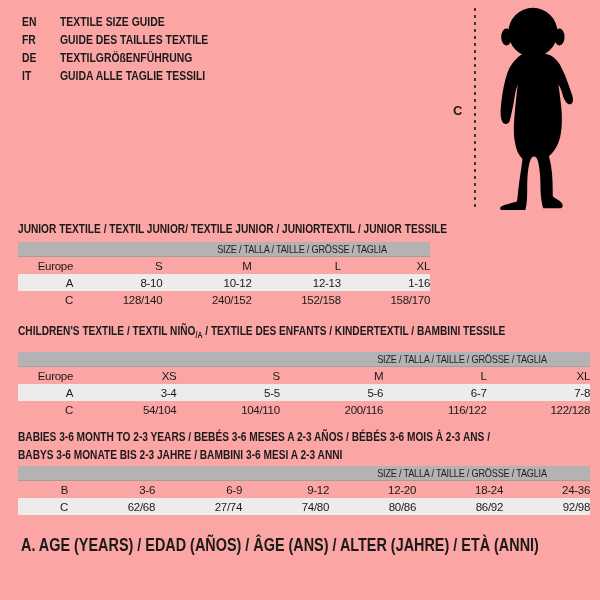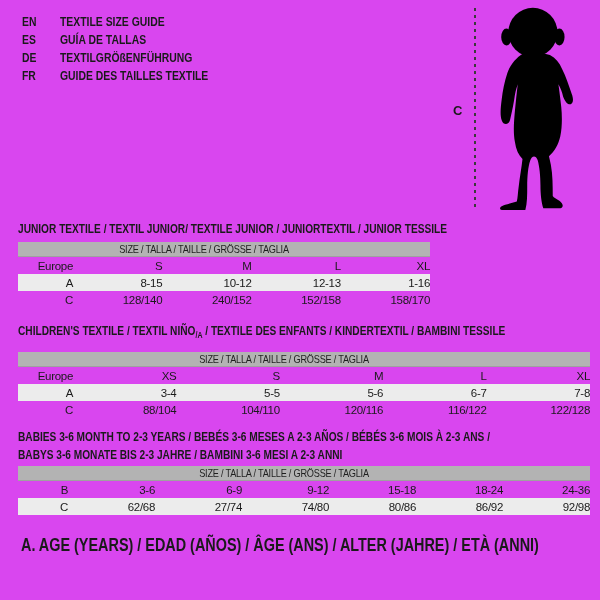--- a/index.html
+++ b/index.html
@@ -1,17 +1,17 @@
 <!DOCTYPE html>
 <html><head>
 <meta charset="utf-8">
 <style>
   html,body { margin:0; padding:0; background:#ffffff; }
   .canvas {
-    position:relative; width:600px; height:600px; background:#d946ef;
+    position:relative; width:600px; height:600px; background:#fca5a5;
     font-family:"Liberation Sans", sans-serif; color:#1a1a1a; overflow:hidden;
   }
   .cond { display:inline-block; transform:scaleX(0.80); transform-origin:0 50%; white-space:nowrap; }
 
   
   .lang-list { position:absolute; left:22px; top:13px; }
   .lang-row { height:18px; line-height:18px; font-size:13px; font-weight:bold; }
   .lang-code { display:inline-block; width:38px; vertical-align:top; }
 
   
@@ -21,21 +21,21 @@
   .silhouette { position:absolute; left:482px; top:4px; }
 
   
   .tbl-title { position:absolute; font-size:13px; font-weight:bold; white-space:nowrap;
     transform:scaleX(0.78); transform-origin:0 50%; }
   .sub { font-size:9px; vertical-align:-3px; }
 
   
   table.sizes { position:absolute; border-collapse:collapse; table-layout:fixed; }
   table.sizes td { padding:0; font-size:11.5px; letter-spacing:-0.3px; text-align:right; height:17px; vertical-align:middle; }
-  tr.bar-row td { background:#b3b3b3; height:14px; text-align:center; border-bottom:1px solid #a0a0a0; }
+  tr.bar-row td { background:#b3b3b3; height:14px; text-align:right; border-bottom:1px solid #a0a0a0; }
   tr.bar-row .cond-light { display:inline-block; transform:scaleX(0.8); transform-origin:0 50%;
     white-space:nowrap; font-size:11.5px; color:#1f1f1f; padding-left:4px; }
   td.lbl { text-align:left; padding-left:4px; }
   tr.shade td { background:#ececec; }
   .t1 { left:18px; top:242px; width:412px; }
   .t2 { left:18px; top:352px; width:572px; }
   .t3 { left:18px; top:466px; width:572px; }
 
   
   .legend { position:absolute; left:21px; top:537px; }
@@ -44,27 +44,27 @@
 </head>
 <body>
 
 <div class="canvas">
 
   <div class="lang-list">
     <div class="lang-row">
       <span class="lang-code"><span class="cond">EN</span></span><span class="cond">TEXTILE SIZE GUIDE</span>
     </div>
     <div class="lang-row">
-      <span class="lang-code"><span class="cond">ES</span></span><span class="cond">GUÍA DE TALLAS</span>
+      <span class="lang-code"><span class="cond">FR</span></span><span class="cond">GUIDE DES TAILLES TEXTILE</span>
     </div>
     <div class="lang-row">
       <span class="lang-code"><span class="cond">DE</span></span><span class="cond">TEXTILGRÖßENFÜHRUNG</span>
     </div>
     <div class="lang-row">
-      <span class="lang-code"><span class="cond">FR</span></span><span class="cond">GUIDE DES TAILLES TEXTILE</span>
+      <span class="lang-code"><span class="cond">IT</span></span><span class="cond">GUIDA ALLE TAGLIE TESSILI</span>
     </div>
   </div>
 
   <div class="measure-line"></div>
   <div class="figure-label">C</div>
   <svg class="silhouette" width="98" height="208" viewBox="0 0 100 220">
     <g fill="#000000">
       <circle cx="52" cy="30" r="26"></circle>
       <ellipse cx="24" cy="35" rx="5.5" ry="9"></ellipse>
       <ellipse cx="80" cy="35" rx="5.5" ry="9"></ellipse>
@@ -99,21 +99,21 @@
       </tr>
       <tr>
         <td class="lbl">Europe</td>
         <td>S</td>
         <td>M</td>
         <td>L</td>
         <td>XL</td>
       </tr>
       <tr class="shade">
         <td class="lbl">A</td>
-        <td>8-15</td>
+        <td>8-10</td>
         <td>10-12</td>
         <td>12-13</td>
         <td>1-16</td>
       </tr>
       <tr>
         <td class="lbl">C</td>
         <td>128/140</td>
         <td>240/152</td>
         <td>152/158</td>
         <td>158/170</td>
@@ -146,23 +146,23 @@
       <tr class="shade">
         <td class="lbl">A</td>
         <td>3-4</td>
         <td>5-5</td>
         <td>5-6</td>
         <td>6-7</td>
         <td>7-8</td>
       </tr>
       <tr>
         <td class="lbl">C</td>
-        <td>88/104</td>
+        <td>54/104</td>
         <td>104/110</td>
-        <td>120/116</td>
+        <td>200/116</td>
         <td>116/122</td>
         <td>122/128</td>
       </tr>
     </tbody>
   </table>
 
   <div class="tbl-title" style="left:18px; top:429px;">BABIES 3-6 MONTH TO 2-3 YEARS / BEBÉS 3-6 MESES A 2-3 AÑOS / BÉBÉS 3-6 MOIS À 2-3 ANS /</div>
   <div class="tbl-title" style="left:18px; top:447px;">BABYS 3-6 MONATE BIS 2-3 JAHRE / BAMBINI 3-6 MESI A 2-3 ANNI</div>
   <table class="sizes t3">
     <colgroup>
@@ -176,21 +176,21 @@
       </colgroup>
     <tbody>
       <tr class="bar-row">
         <td colspan="7"><span class="cond-light">SIZE / TALLA / TAILLE / GRÖSSE / TAGLIA</span></td>
       </tr>
       <tr>
         <td class="lbl">B</td>
         <td>3-6</td>
         <td>6-9</td>
         <td>9-12</td>
-        <td>15-18</td>
+        <td>12-20</td>
         <td>18-24</td>
         <td>24-36</td>
       </tr>
       <tr class="shade">
         <td class="lbl">C</td>
         <td>62/68</td>
         <td>27/74</td>
         <td>74/80</td>
         <td>80/86</td>
         <td>86/92</td>

